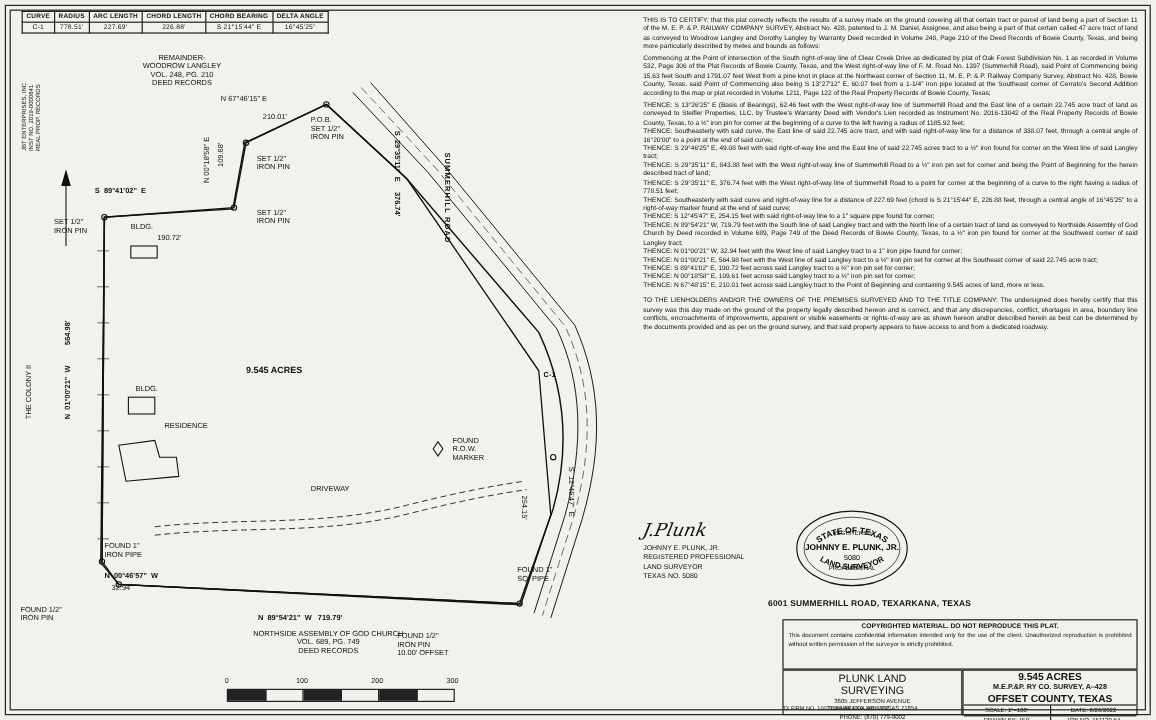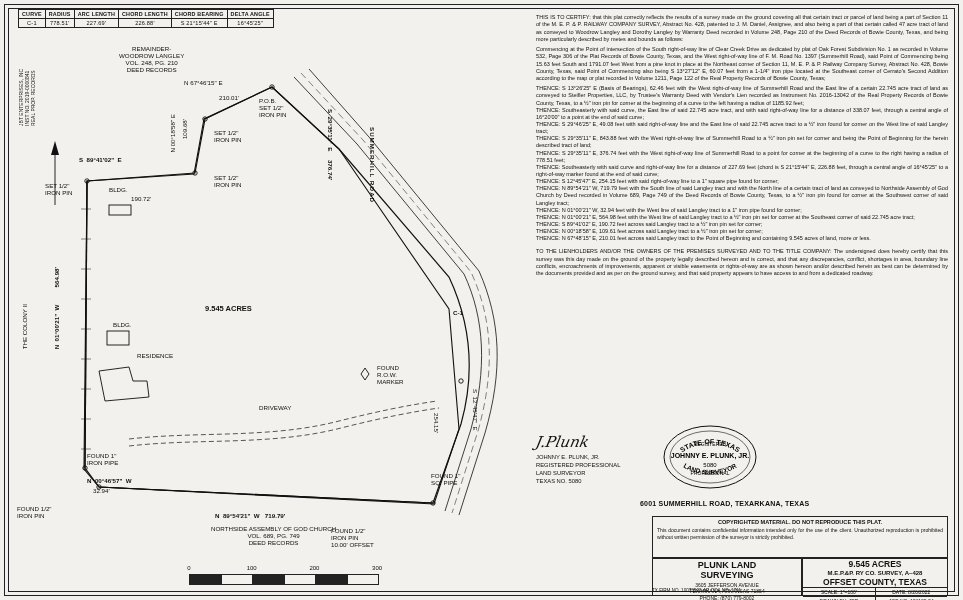--- a/index.html
+++ b/index.html
@@ -96,21 +96,21 @@
     text-align:center;
   }
   .copybox .hdr{font-weight:bold;font-size:5.6px;margin-bottom:1px;}
   .copybox .body{text-align:justify;}
   
   .plunkbox{
     position:absolute;left:652px;top:558px;width:150px;height:38px;
     border:1px solid #222;box-sizing:border-box;text-align:center;
     padding-top:2px;
   }
-  .plunk-name{font-size:9px;font-weight:bold;line-height:1.1;}
+  .plunk-name{font-size:9px;font-weight:normal;line-height:1.1;}
   .plunk-sub{font-size:5px;line-height:1.3;}
   .rightbox{
     position:absolute;left:802px;top:558px;width:146px;height:38px;
     border:1px solid #222;box-sizing:border-box;text-align:center;
   }
   .rb-acres{font-size:8.5px;font-weight:bold;line-height:1.15;padding-top:1px;}
   .rb-survey{font-size:6px;font-weight:bold;line-height:1.2;}
   .rb-county{font-size:8.5px;font-weight:bold;line-height:1.2;}
   .rb-row{display:flex;border-top:1px solid #222;font-size:5px;}
   .rb-row div{flex:1;border-right:1px solid #222;padding:1px 0;}

